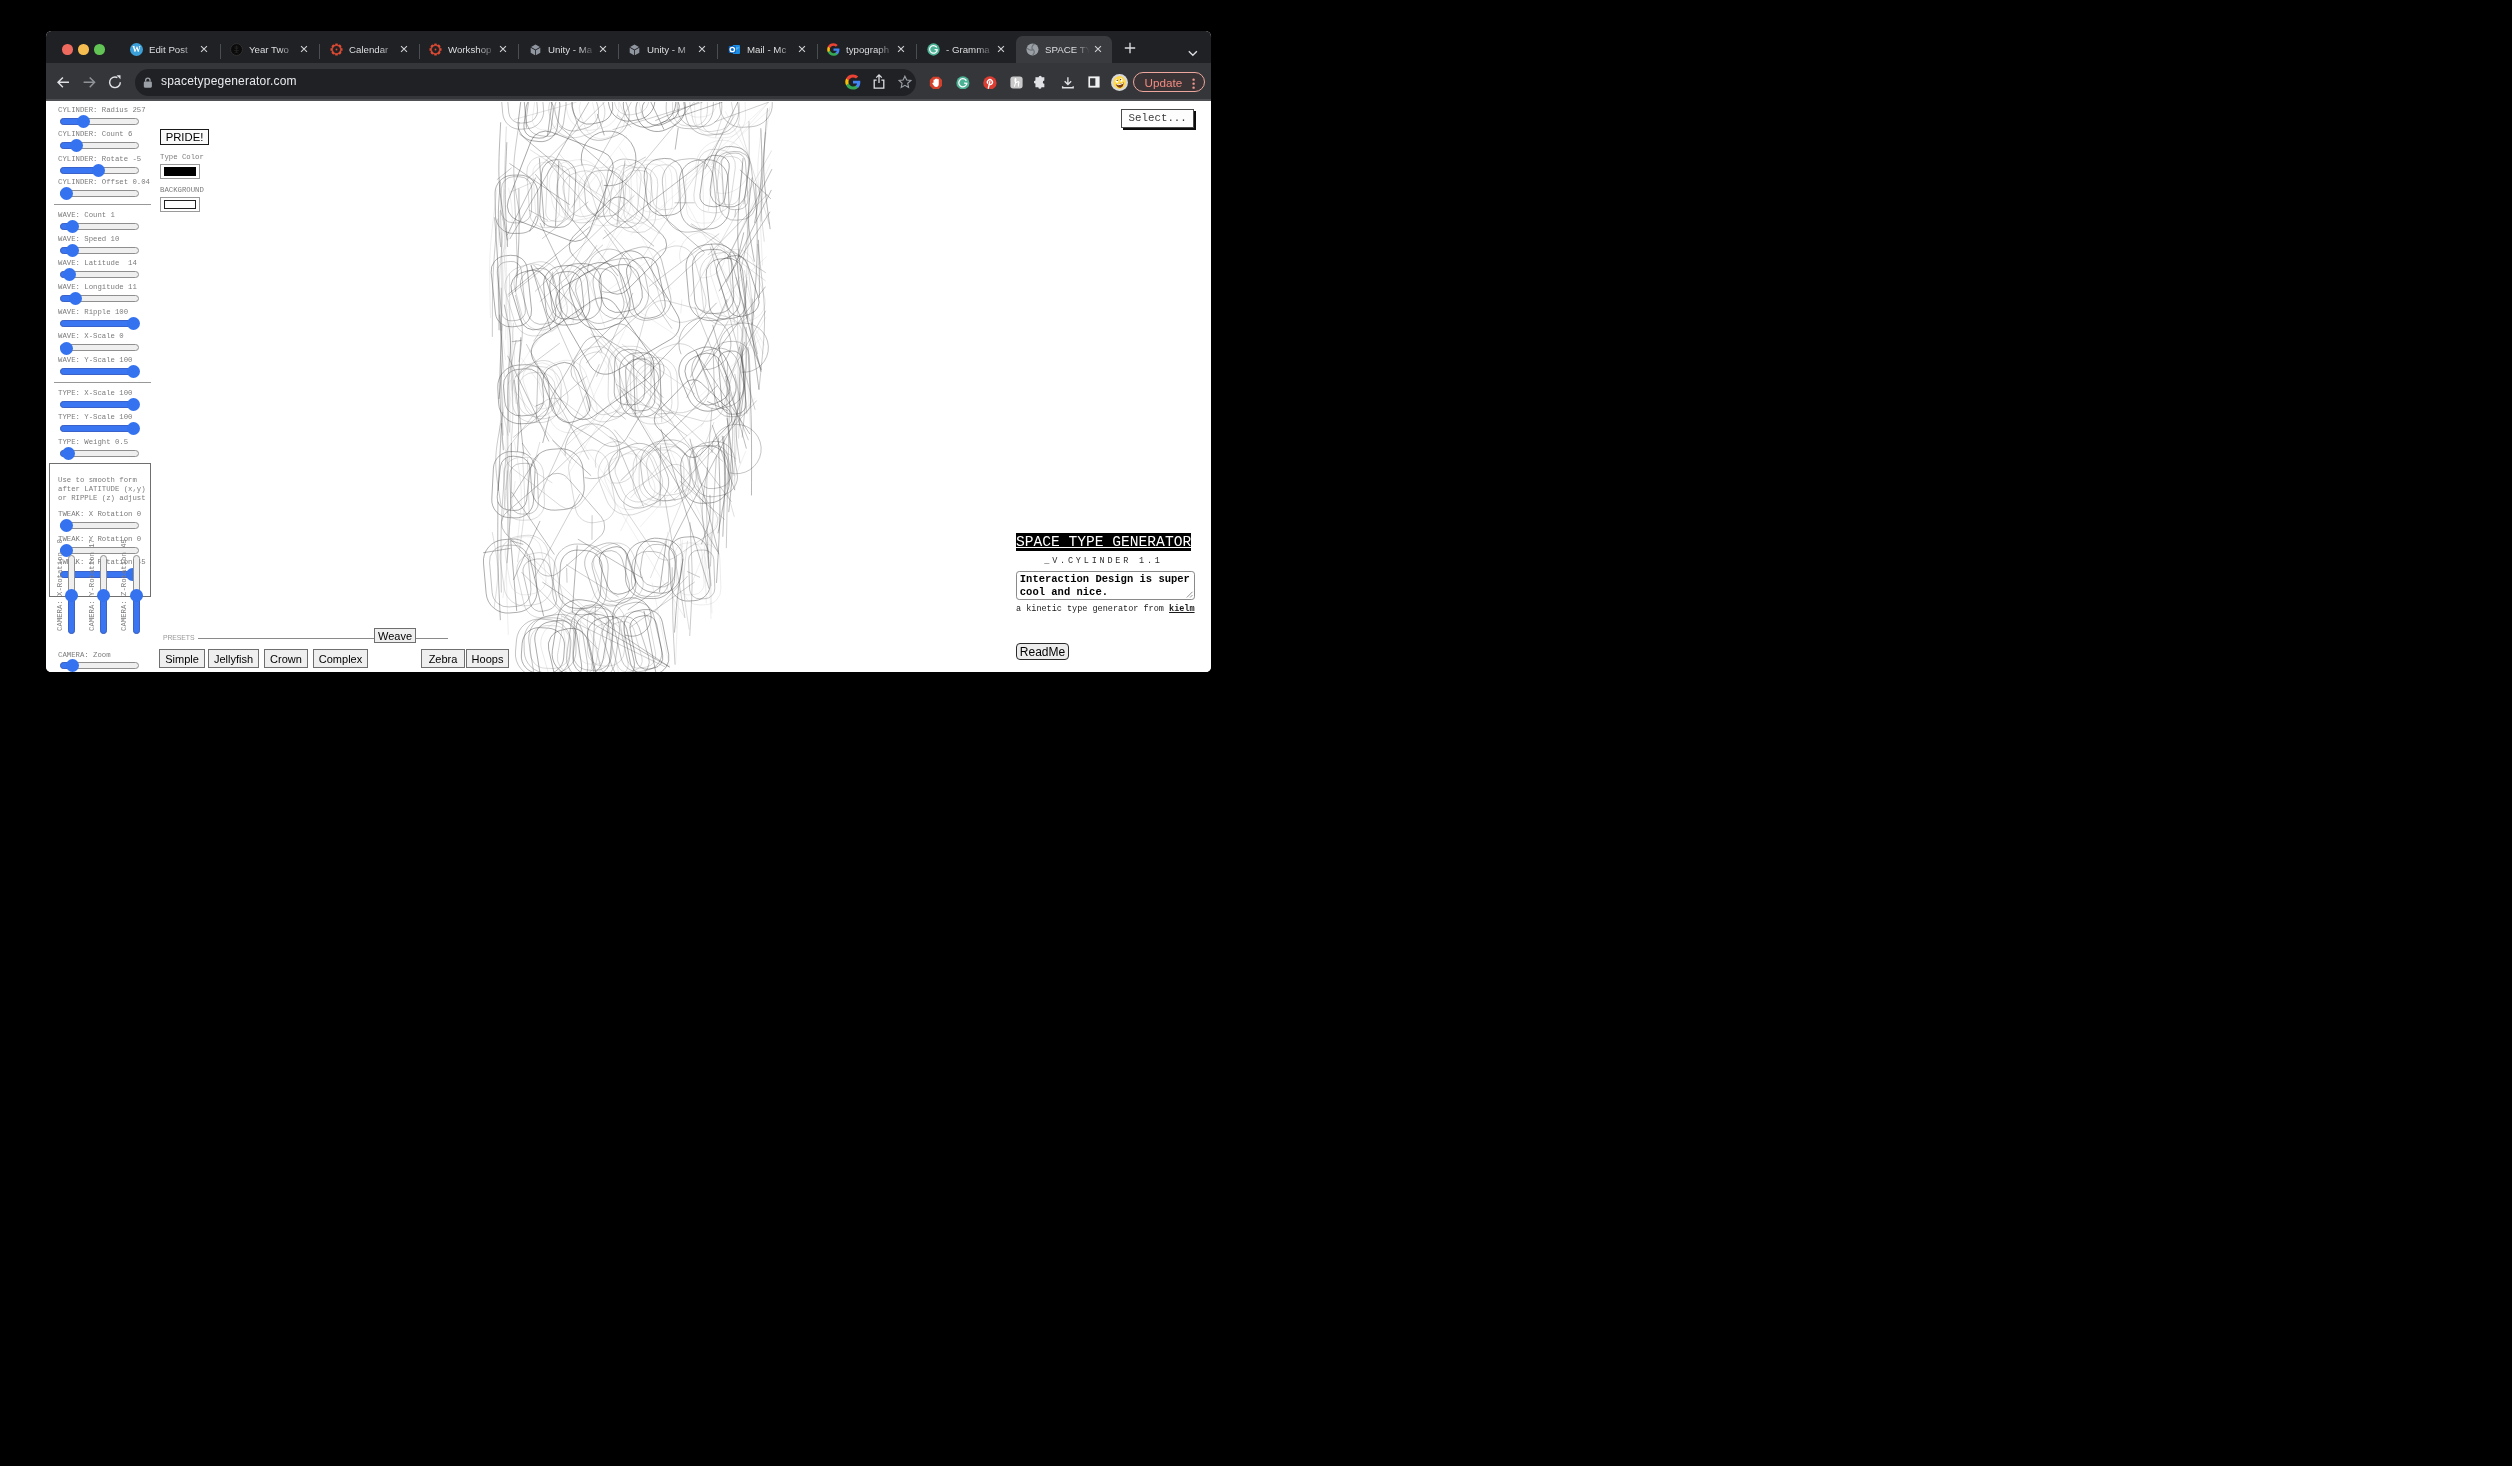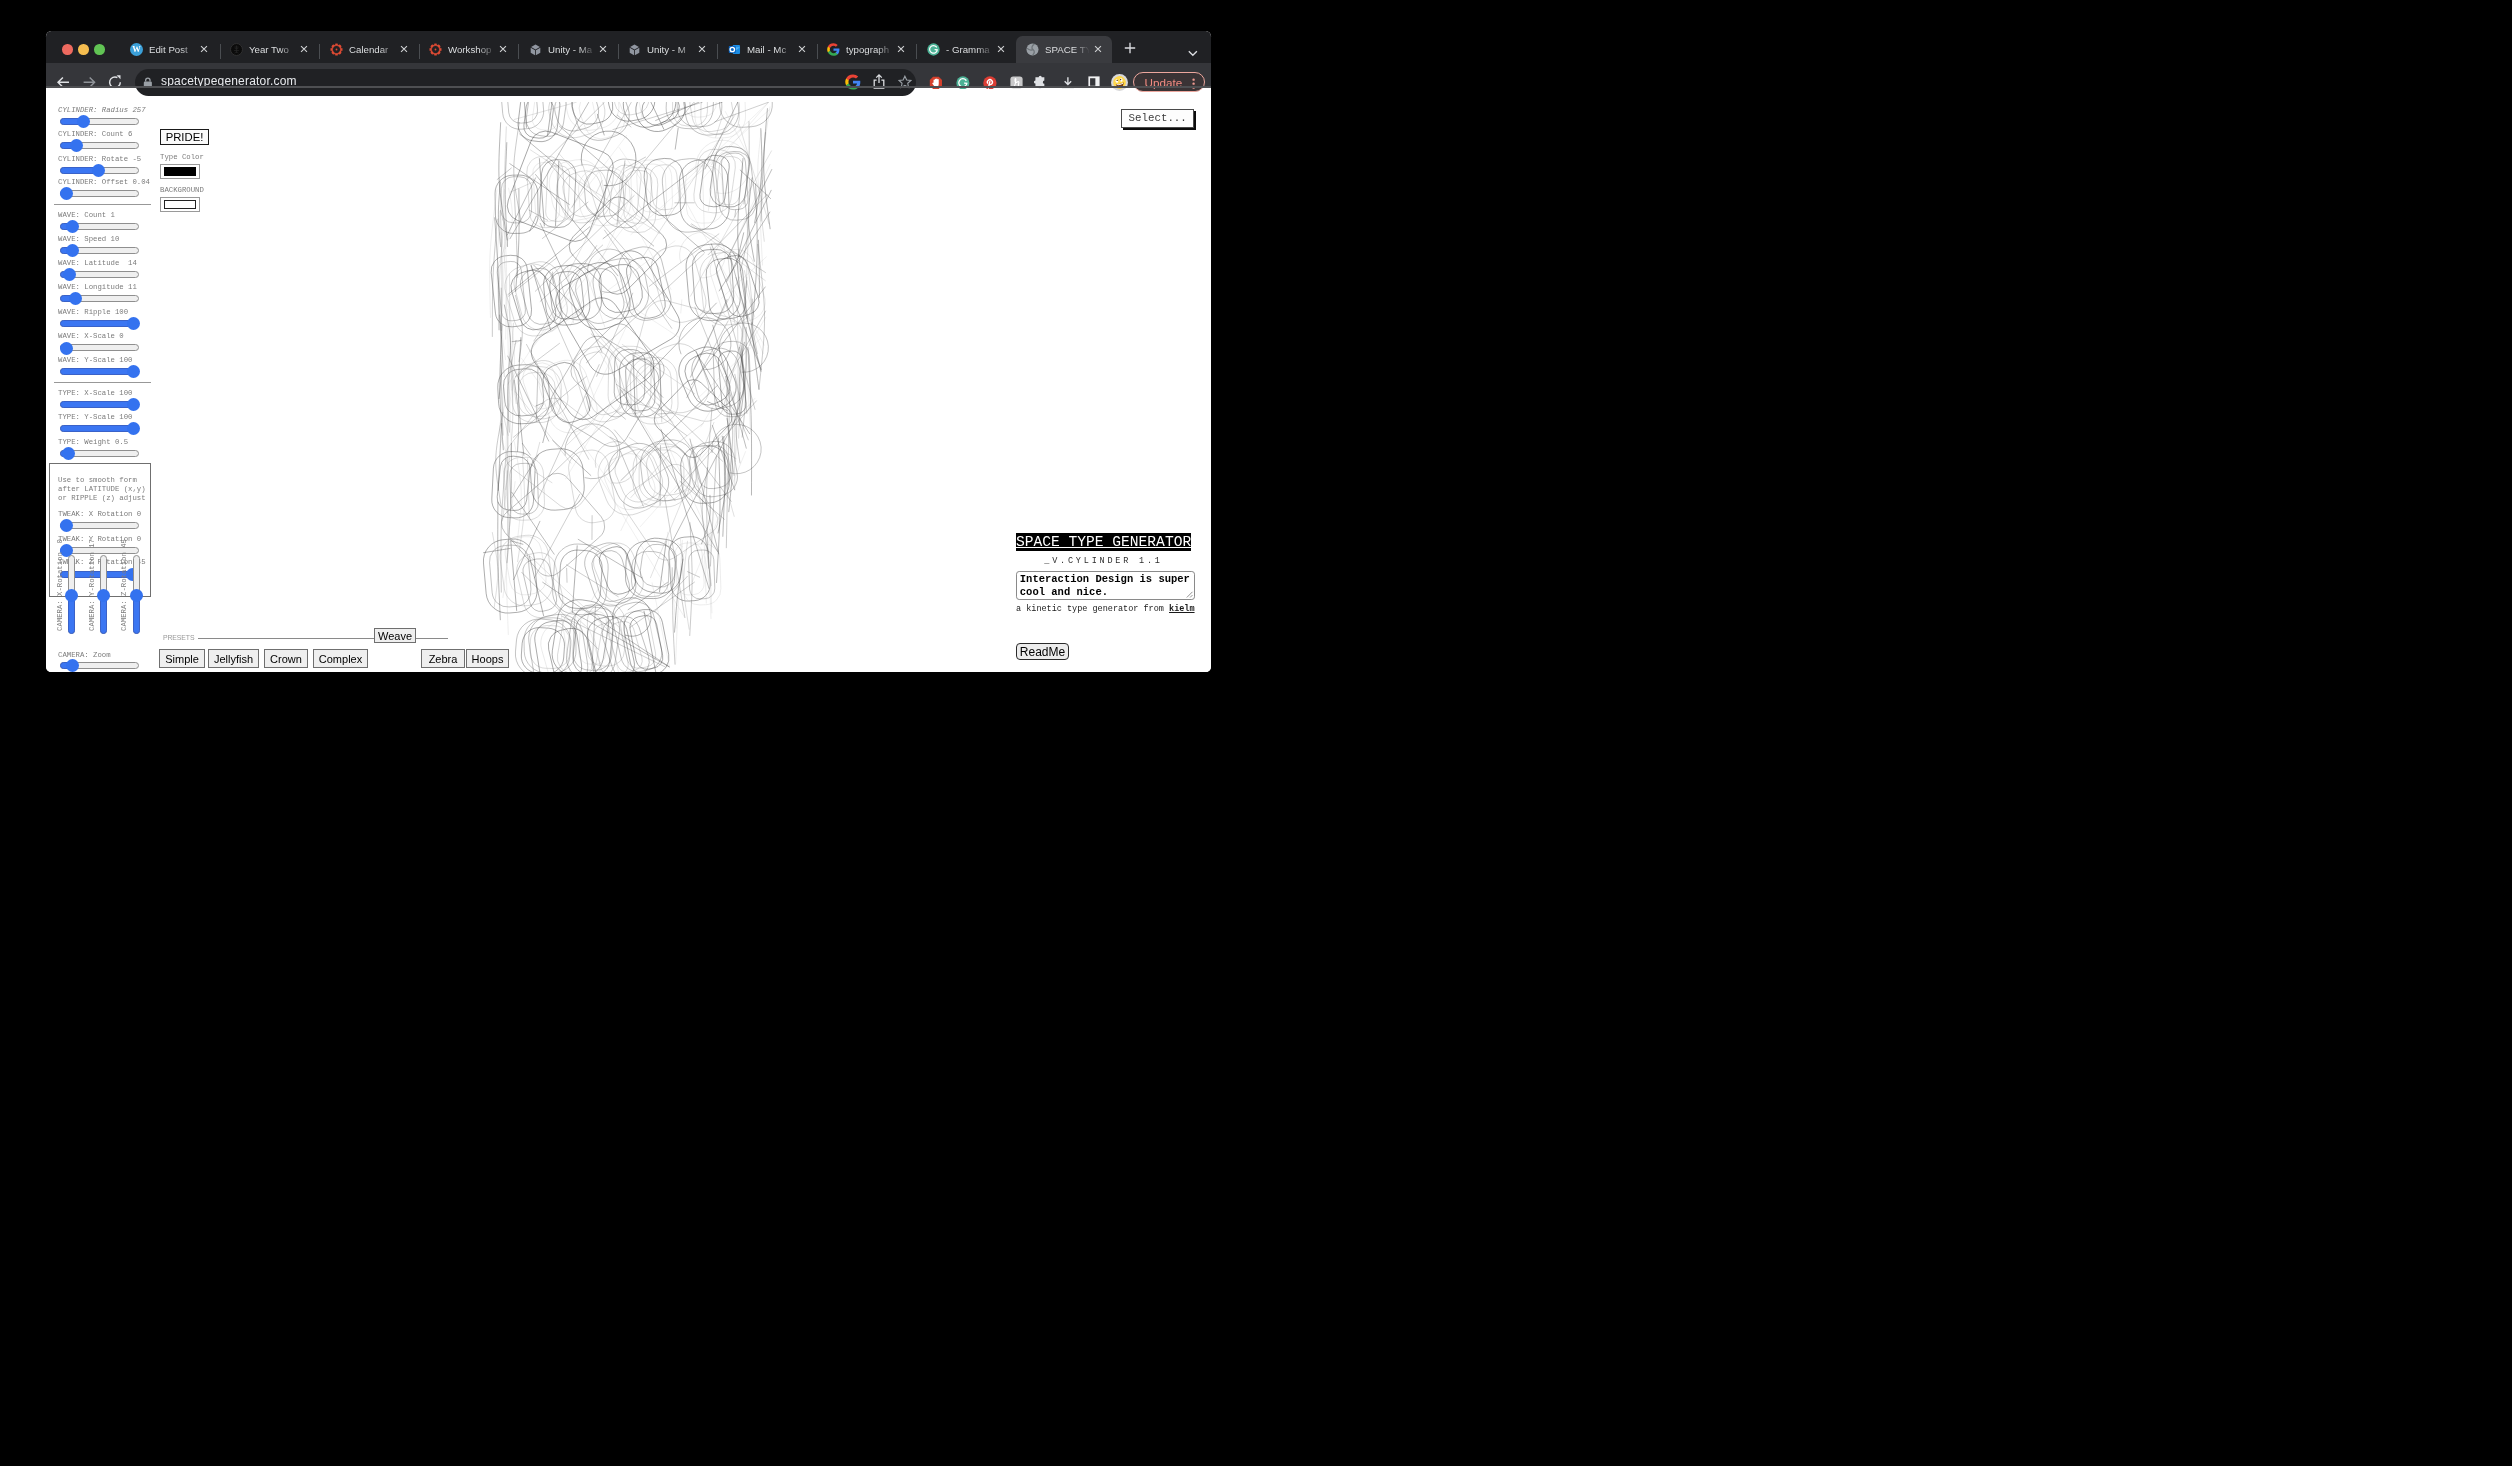--- a/index.html
+++ b/index.html
@@ -1,19 +1,19 @@
 <!DOCTYPE html>
 <html style="font-size:13px"><head><meta charset="utf-8"><style>
 *{margin:0;padding:0;box-sizing:border-box}
 html,body{width:1256px;height:733px;background:#000;overflow:hidden;
  font-family:"Liberation Sans",sans-serif}
 .win{position:absolute;left:46px;top:31px;width:1165px;height:641px;
  border-radius:5.3px;overflow:hidden;background:#fff}
 .tabstrip{position:absolute;left:0;top:0;width:100%;height:32px;background:#202124}
-.toolbar{position:absolute;left:0;top:32px;width:100%;height:25px;background:#35363a}
+.toolbar{position:absolute;left:0;top:32px;width:100%;height:38px;background:#35363a}
 .toolbar:after{content:"";position:absolute;left:0;bottom:0;width:100%;height:1.6px;background:#4e4f52}
 .content{position:absolute;left:0;top:71px;width:100%;height:570px;background:#fff;overflow:hidden}
 .tl{position:absolute;top:13px;width:10.5px;height:10.5px;border-radius:50%}
 .tab{position:absolute;top:4.9px;height:27.5px}
 .tabsep{position:absolute;top:13px;width:0.8px;height:15.4px;background:#4a4d51}
 .tticon{position:absolute;left:9.7px;top:6.9px;width:13px;height:13px}
 .ttxt{position:absolute;left:29px;top:8px;font-size:9.7px;color:#dcdee0;white-space:nowrap;
  width:50px;overflow:hidden;-webkit-mask-image:linear-gradient(90deg,#000 62%,transparent 95%);
  mask-image:linear-gradient(90deg,#000 62%,transparent 95%)}
 .tx{position:absolute;top:9px;width:9px;height:9px}
@@ -774,21 +774,21 @@
         <path d="M 857.9 358.5 C 850.7 402.4 850.7 402.4 857.6 446.3" fill="none" stroke="#595959" stroke-opacity="0.78" stroke-width="0.5"></path>
         <path d="M 867.3 302.7 C 872.0 394.4 872.0 394.4 871.7 486.0" fill="none" stroke="#333333" stroke-opacity="0.88" stroke-width="0.5"></path>
         <path d="M 841.2 421.7 C 837.6 467.0 837.6 467.0 850.5 512.3" fill="none" stroke="#8f8f8f" stroke-opacity="0.70" stroke-width="0.5"></path>
         <path d="M 787.2 564.2 C 779.9 609.8 779.9 609.8 776.6 655.4" fill="none" stroke="#333333" stroke-opacity="0.88" stroke-width="0.5"></path>
         <path d="M 872.7 242.9 C 872.2 277.2 872.2 277.2 879.1 311.4" fill="none" stroke="#595959" stroke-opacity="0.78" stroke-width="0.5"></path>
         <path d="M 837.5 412.6 C 838.8 474.8 838.8 474.8 836.3 537.0" fill="none" stroke="#333333" stroke-opacity="0.88" stroke-width="0.5"></path>
         <path d="M 880.3 170.1 C 881.5 206.0 881.5 206.0 881.5 241.9" fill="none" stroke="#333333" stroke-opacity="0.88" stroke-width="0.5"></path>
         <path d="M 820.8 527.4 C 820.6 579.5 820.6 579.5 822.9 631.6" fill="none" stroke="#bcbcbc" stroke-opacity="0.62" stroke-width="0.5"></path>
         <path d="M 862.8 207.6 C 873.7 254.5 873.7 254.5 869.7 301.4" fill="none" stroke="#8f8f8f" stroke-opacity="0.70" stroke-width="0.5"></path>
       </svg>
-      <div class="lab" style="left:12px;top:4px;font-style:italic;">CYLINDER: Radius 257</div>
+      <div class="lab" style="left:12px;top:4px;">CYLINDER: Radius 257</div>
       <div class="track" style="left:14px;top:16px"></div>
       <div class="fill" style="left:14px;top:16px;width:27px"></div>
       <div class="thumb" style="left:31px;top:13.4px"></div>
       <div class="lab" style="left:12px;top:28px;">CYLINDER: Count 6</div>
       <div class="track" style="left:14px;top:40px"></div>
       <div class="fill" style="left:14px;top:40px;width:20px"></div>
       <div class="thumb" style="left:24px;top:37px"></div>
       <div class="lab" style="left:12px;top:53px;">CYLINDER: Rotate -5</div>
       <div class="track" style="left:14px;top:65px"></div>
       <div class="fill" style="left:14px;top:65px;width:42px"></div>

